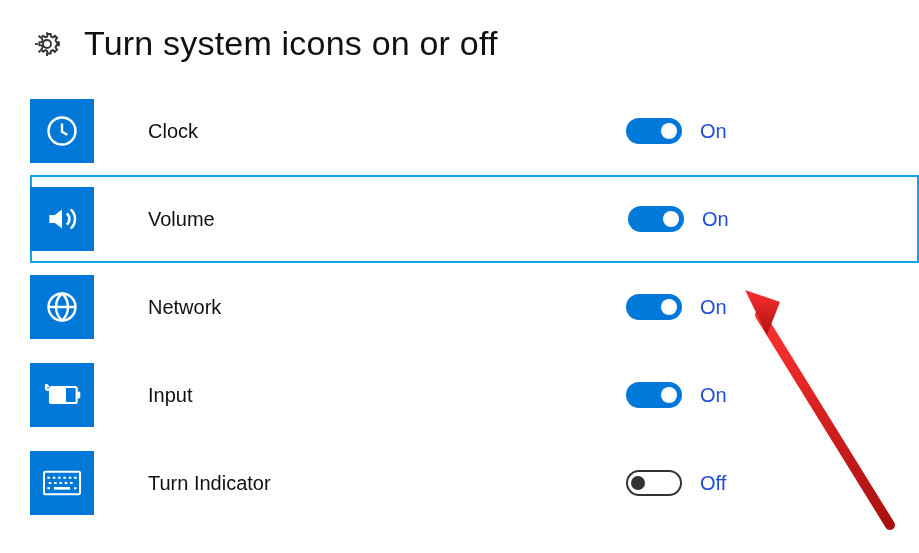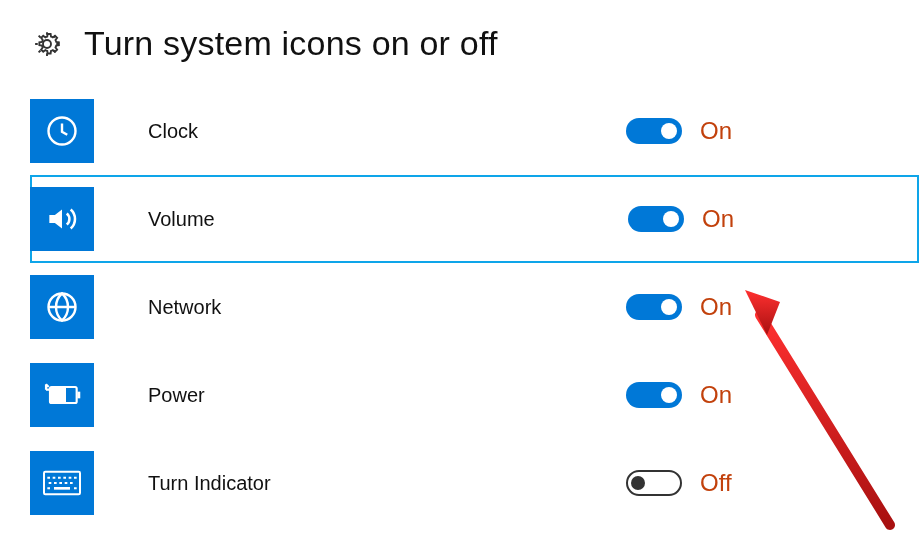--- a/index.html
+++ b/index.html
@@ -83,21 +83,21 @@
       top: 50%;
       transform: translateY(-50%);
     }
     .toggle.on .toggle-knob { background: #fff; right: 5px; }
     .toggle.off .toggle-knob {
       background: #333;
       left: 3px;
       width: 14px;
       height: 14px;
     }
-    .toggle-status { font-size: 24px; color: #c2410c; }
+    .toggle-status { font-size: 20px; color: #1d4ed8; }
     
     .arrow {
       position: absolute;
       right: 14px;
       top: 260px;
       pointer-events: none;
     }
   </style>
 </head>
 <body>
@@ -167,21 +167,21 @@
 
   <div class="row">
     <div class="icon-tile">
       <svg width="40" height="34" viewBox="0 0 30 22" fill="none" stroke="#fff" stroke-width="1.6">
         <rect x="6" y="5" width="20" height="12" rx="1.2"></rect>
         <rect x="6" y="5" width="12" height="12" fill="#fff" stroke="none"></rect>
         <path d="M3 3v4M3 3l2 2M3 7h3"></path>
         <rect x="26.5" y="8.5" width="2.2" height="5" fill="#fff" stroke="none"></rect>
       </svg>
     </div>
-    <div class="row-label">Power</div>
+    <div class="row-label">Input</div>
     <div class="toggle-area">
       <div class="toggle on">
         <div class="toggle-knob"></div>
       </div>
       <div class="toggle-status">On</div>
     </div>
   </div>
 
   <div class="row">
     <div class="icon-tile">

